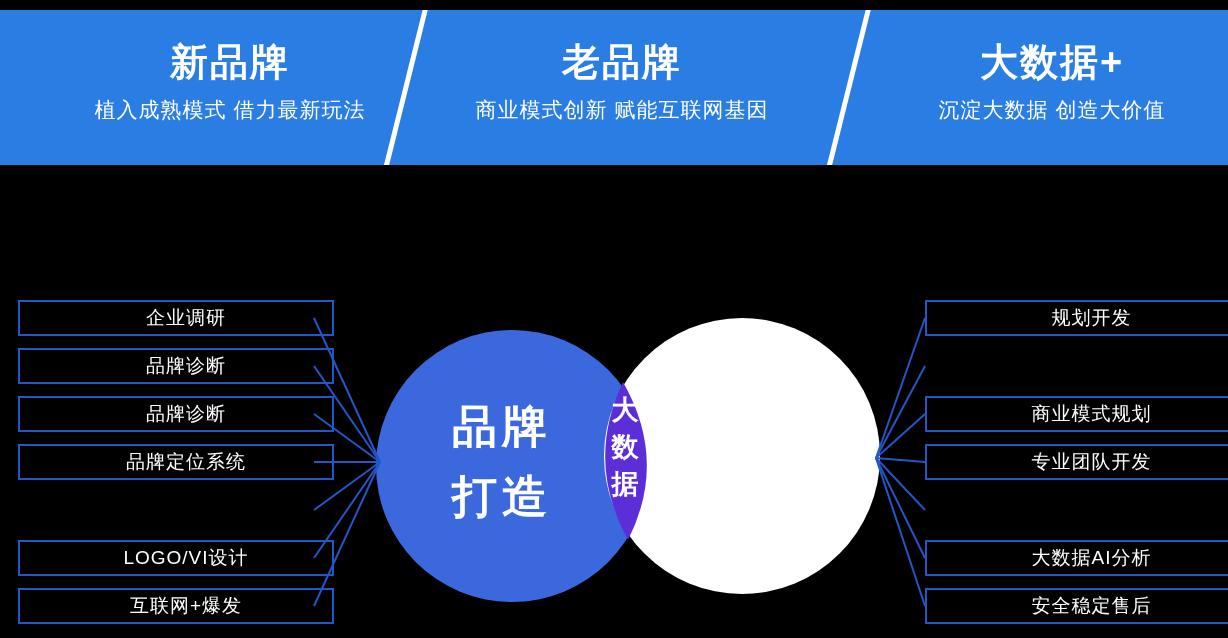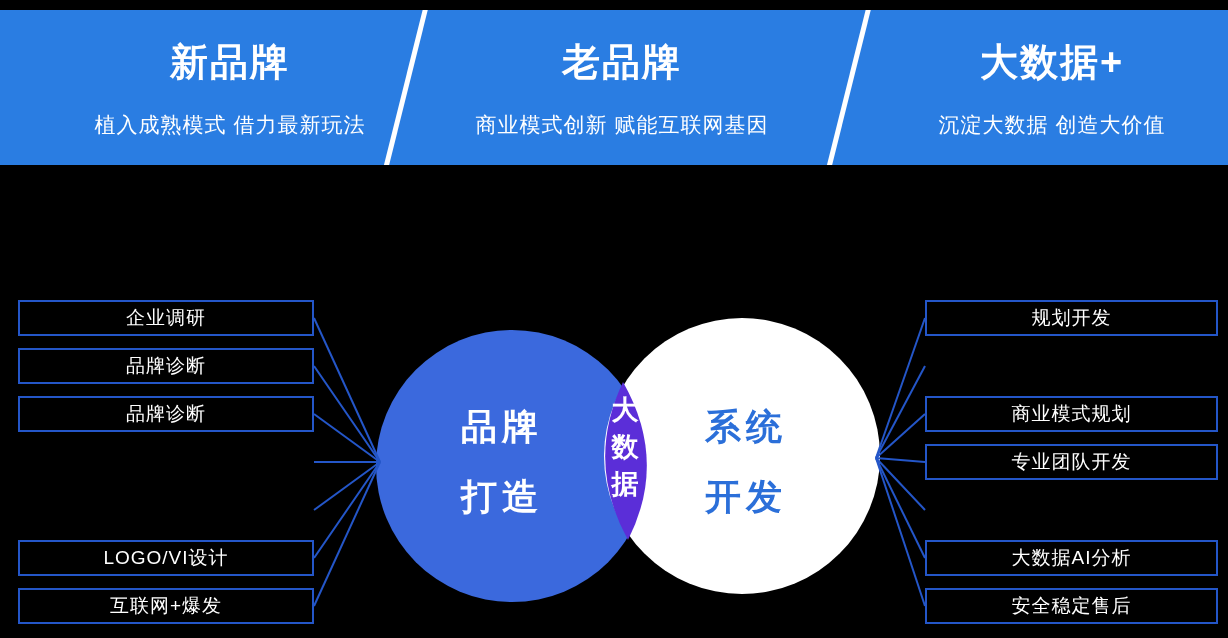--- a/index.html
+++ b/index.html
@@ -20,41 +20,41 @@
     position:absolute;top:-12px;height:182px;width:5px;background:#fff;
     transform:rotate(14deg);
   }
   .d1{left:403px;}
   .d2{left:846px;}
   .b-sec{position:absolute;top:0;height:155px;text-align:center;color:#fff;}
   .s1{left:20px;width:420px;}
   .s2{left:412px;width:420px;text-align:center;}
   .s3{left:868px;width:368px;}
   .b-title{margin-top:30px;font-size:38px;font-weight:700;letter-spacing:2px;line-height:44px;}
-  .b-sub{margin-top:28px;font-size:21px;font-weight:400;letter-spacing:1px;line-height:26px;}
+  .b-sub{margin-top:13px;font-size:21px;font-weight:400;letter-spacing:1px;line-height:26px;}
 
   
   .item-box{
     position:absolute;height:32px;border:2px solid var(--connector-blue);
     background:#000;color:#fff;font-size:19px;letter-spacing:1px;
-    display:flex;align-items:center;justify-content:center;
+    display:flex;align-items:center;justify-content:center;padding-left:20px;
   }
   .item-box.left{left:18px;width:292px;}
   .item-box.right{left:925px;width:289px;}
 
   
   .circle{position:absolute;border-radius:50%;}
   .circle.cleft{left:376px;top:330px;width:272px;height:272px;background:var(--circle-blue);}
   .circle.cright{left:604px;top:318px;width:276px;height:276px;background:#fff;}
 
   .overlay-svg{position:absolute;left:0;top:0;pointer-events:none;}
 
   .circle-label{
     position:absolute;width:200px;text-align:center;
-    font-size:36px;font-weight:700;letter-spacing:5px;line-height:70px;
+    font-size:45px;font-weight:700;letter-spacing:5px;line-height:70px;
   }
   .circle-label.lblue{left:402px;top:392px;color:#fff;}
   .circle-label.lwhite{left:646px;top:392px;color:var(--right-text-blue);}
 
   .lens-label{
     position:absolute;left:601px;top:392px;width:48px;text-align:center;
     color:#fff;font-weight:700;font-size:27px;line-height:37px;
   }
   .lens-label span{display:block;}
 </style>
@@ -77,20 +77,21 @@
     </div>
     <div class="b-sec s3">
       <div class="b-title">大数据+</div>
       <div class="b-sub">沉淀大数据 创造大价值</div>
     </div>
   </div>
 
   <div class="item-box left" style="top:300px">企业调研</div>
   <div class="item-box left" style="top:348px">品牌诊断</div>
   <div class="item-box left" style="top:396px">品牌诊断</div>
+  <div class="item-box left" style="top:444px">品牌定位系统</div>
   <div class="item-box left" style="top:540px">LOGO/VI设计</div>
   <div class="item-box left" style="top:588px">互联网+爆发</div>
 
   <div class="item-box right" style="top:300px">规划开发</div>
   <div class="item-box right" style="top:396px">商业模式规划</div>
   <div class="item-box right" style="top:444px">专业团队开发</div>
   <div class="item-box right" style="top:540px">大数据AI分析</div>
   <div class="item-box right" style="top:588px">安全稳定售后</div>
 
   <div class="circle cleft"></div>
@@ -115,23 +116,19 @@
       <line x1="925" y1="558" x2="876" y2="458"></line>
       <line x1="925" y1="606" x2="876" y2="458"></line>
     </g>
     <path d="M 623 382 Q 585 462 628 540 Q 668 461 623 382 Z" fill="#5b2ed8"></path>
   </svg>
 
   <div class="circle-label lblue">
     <div>品牌</div>
     <div>打造</div>
   </div>
-  <div class="circle-label lwhite">
-    <div>系统</div>
-    <div>开发</div>
-  </div>
   <div class="lens-label">
     <span>大</span>
     <span>数</span>
     <span>据</span>
   </div>
 
 </div>
 
 </body></html>

